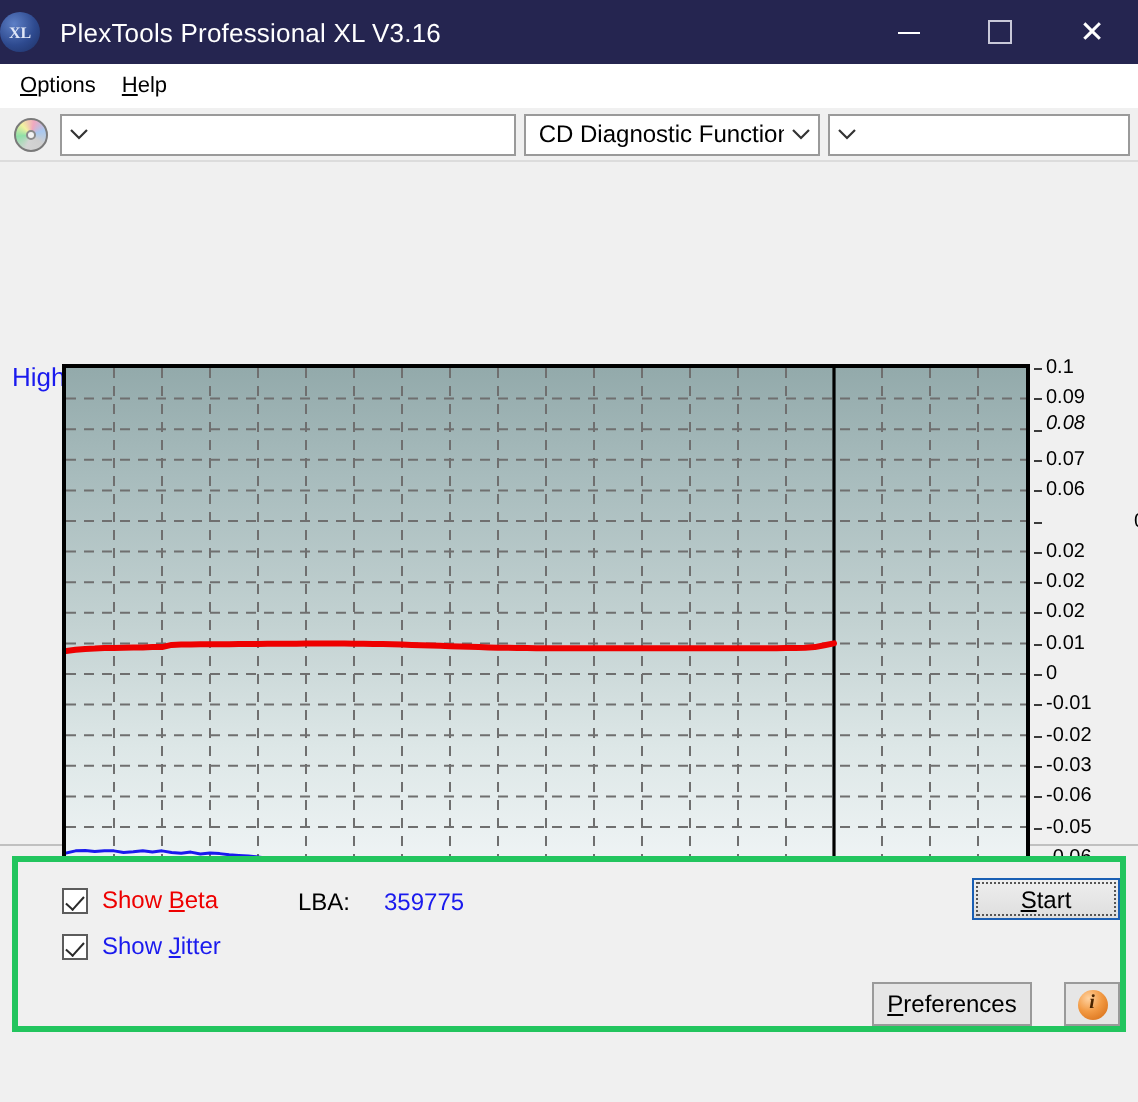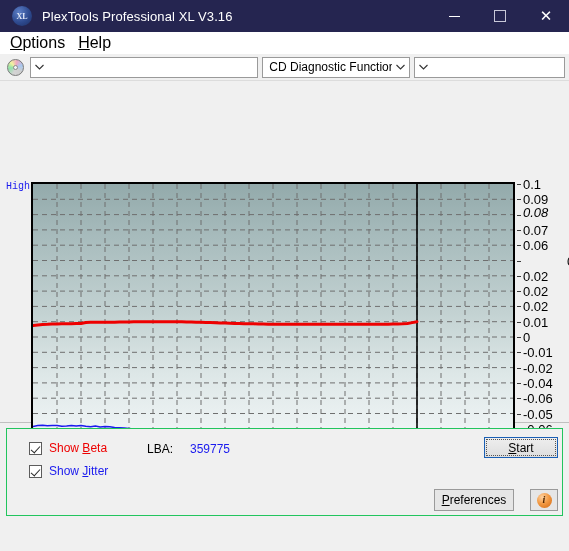--- a/index.html
+++ b/index.html
@@ -29,21 +29,21 @@
     height: 32px;
     background: #252550;
     display: flex;
     align-items: center;
     flex: 0 0 auto;
     position: relative;
   }
   .app-icon {
     width: 20px; height: 20px;
     border-radius: 50%;
-    margin-left: 12px;
+    margin-left: 0;
     background: radial-gradient(circle at 35% 30%, #5d7fc6 0%, #2e4a8f 55%, #1d2f63 100%);
     display: flex; align-items: center; justify-content: center;
     color: #dfe6f7;
     font-size: 8px;
     font-weight: bold;
     font-family: "Liberation Serif", serif;
     flex: 0 0 auto;
   }
   .title-text {
     color: #ffffff;
@@ -74,21 +74,21 @@
     background: #ffffff;
     display: flex;
     align-items: center;
     padding-left: 5px;
     flex: 0 0 auto;
     border-bottom: 1px solid #ffffff;
   }
   .menu-item {
     padding: 2px 8px 2px 5px;
     color: #000;
-    font-size: 16px;
+    font-size: 11px;
     white-space: nowrap;
   }
   .menu-item u { text-decoration: underline; }
 
   
   .toolbar {
     height: 26px;
     background: #f0f0f0;
     display: flex;
     align-items: center;
@@ -153,22 +153,22 @@
   .chart-panel {
     flex: 0 0 auto;
     height: 341px;
     background: #f0f0f0;
     position: relative;
     border-bottom: 1px solid #c0c0c0;
   }
   .axis-word {
     position: absolute;
     color: #1a1aee;
-    font-size: 10px;
-    font-family: Liberation Mono, monospace;
+    font-size: 13px;
+    font-family: Liberation Sans, sans-serif;
   }
   #highLabel { left: 6px; top: 100px; }
   #lowLabel  { left: 8px; top: 398px; }
 
   .plot-outer {
     position: absolute;
     left: 31px;
     top: 101px;
     width: 484px;
     height: 310px;
@@ -183,21 +183,21 @@
   .ylabels {
     position: absolute;
     left: 517px;
     top: 101px;
     width: 50px;
     height: 310px;
   }
   .ylabels span {
     position: absolute;
     left: 6px;
-    font-size: 13px;
+    font-size: 10px;
     color: #000;
     transform: translateY(-50%);
     white-space: nowrap;
   }
   .ytick {
     position: absolute;
     left: 0px;
     width: 4px;
     height: 1px;
     background: #3a3a3a;
@@ -225,21 +225,21 @@
     height: 4px;
     background: #3a3a3a;
   }
   .xtick.minor { height: 3px; background:#555; }
 
   
   .controls {
     flex: 0 0 auto;
     height: 88px;
     margin: 5px 6px 0 6px;
-    border: 1px solid #22c55e;
+    border: 3px solid #22c55e;
     background: #f0f0f0;
     position: relative;
     box-sizing: border-box;
   }
   .chk-row {
     position: absolute;
     display: flex;
     align-items: center;
     gap: 7px;
     font-size: 12px;
@@ -461,21 +461,21 @@
         <span style="top: 124.4px;">0.02</span>
         <div class="ytick" style="top: 139.7px;"></div>
         <span style="top: 139.7px;">0.01</span>
         <div class="ytick" style="top: 155px;"></div>
         <span style="top: 155px;">0</span>
         <div class="ytick" style="top: 170.3px;"></div>
         <span style="top: 170.3px;">-0.01</span>
         <div class="ytick" style="top: 185.6px;"></div>
         <span style="top: 185.6px;">-0.02</span>
         <div class="ytick" style="top: 200.9px;"></div>
-        <span style="top: 200.9px;">-0.04</span>
+        <span style="top: 200.9px;">-0.03</span>
         <div class="ytick" style="top: 216.2px;"></div>
         <span style="top: 216.2px;">-0.06</span>
         <div class="ytick" style="top: 231.5px;"></div>
         <span style="top: 231.5px;">-0.05</span>
         <div class="ytick" style="top: 246.8px;"></div>
         <span style="top: 246.8px;">-0.06</span>
         <div class="ytick" style="top: 262.1px;"></div>
         <span style="top: 262.1px;">-0.07</span>
         <div class="ytick" style="top: 277.4px;"></div>
         <span style="top: 277.4px;">-0.08</span>

